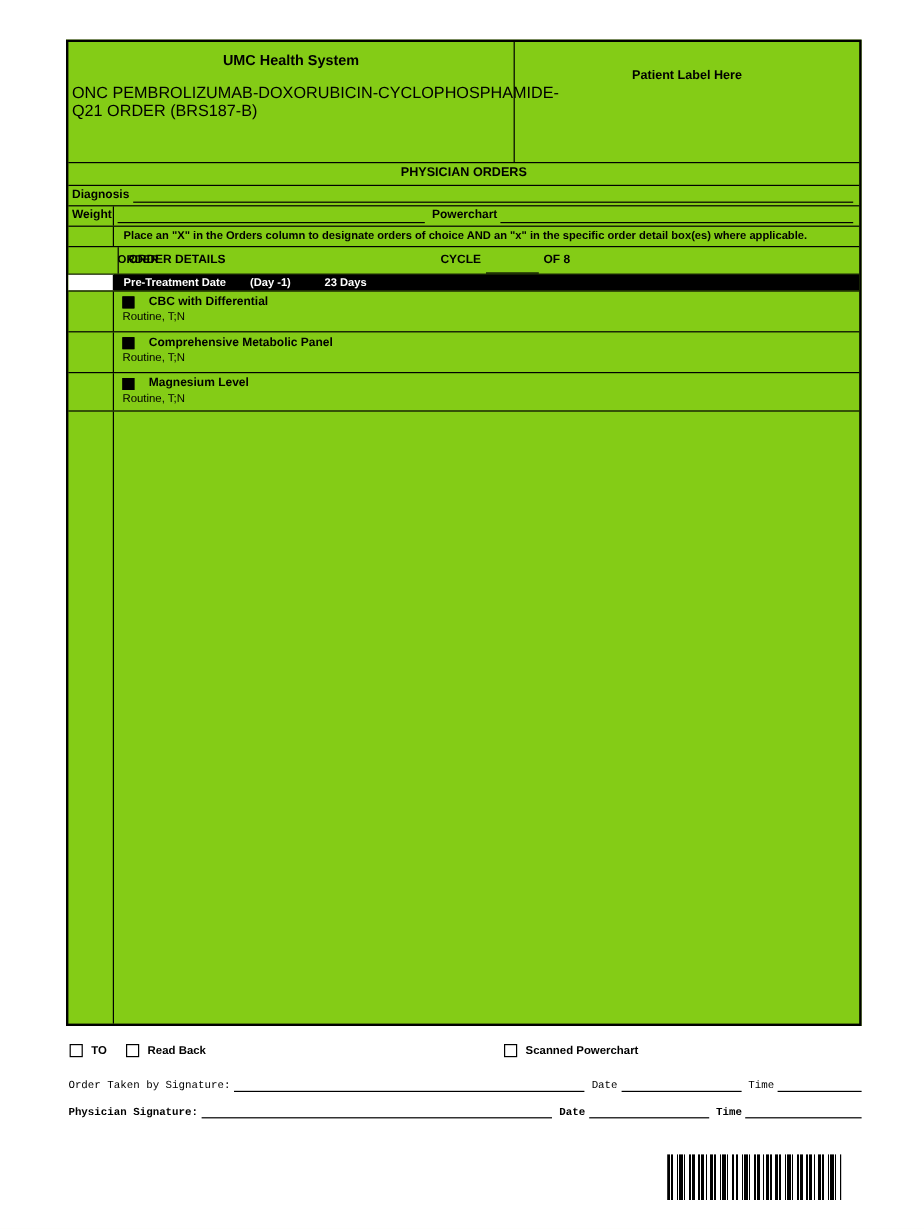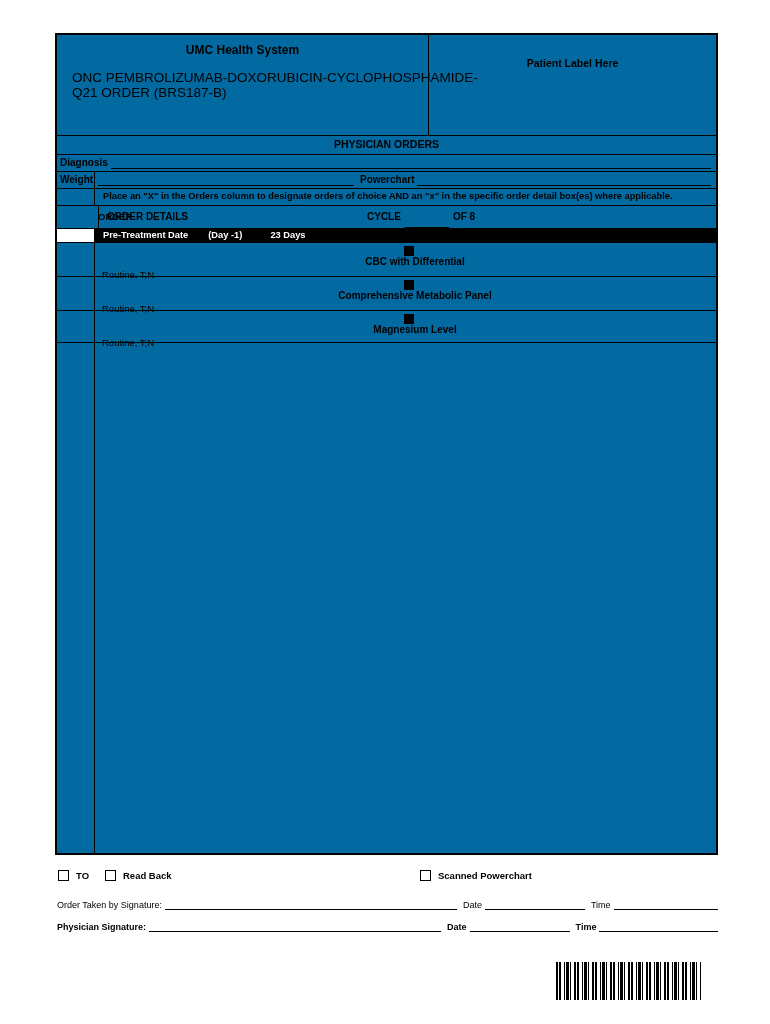--- a/index.html
+++ b/index.html
@@ -1,29 +1,29 @@
 <!DOCTYPE html>
 <html><head>
 <meta charset="utf-8">
 <style>
   * { margin:0; padding:0; box-sizing:border-box; }
   html,body { background:#fff; }
   body { font-family:"Liberation Sans", sans-serif; color:#000; }
   .page { position:relative; width:770px; height:1024px; background:#fff; overflow:hidden; }
 
   .form-table { position:absolute; left:55px; top:33px; width:663px; height:822px;
-                border:2px solid #000; display:flex; flex-direction:column; background:#0369a1; }
+                border:2px solid #000; display:flex; flex-direction:column; background:#84cc16; }
 
   .row { border-top:1.5px solid #000; }
 
   
   .row-header { border-top:none; height:100px; display:flex; }
   .cell-facility { width:372px; border-right:1.5px solid #000; overflow:visible; }
   .facility { text-align:center; font-weight:bold; font-size:12px; padding-top:8px; }
-  .protocol { margin-top:13px; padding-left:15px; font-size:13.5px; line-height:15px;
+  .protocol { margin-top:13px; padding-left:3px; font-size:13.5px; line-height:15px;
               white-space:nowrap; position:relative; z-index:2; }
   .cell-patient { flex:1; }
   .patient-label { text-align:center; font-weight:bold; font-size:10.5px; margin-top:22px; }
 
   .row-title { height:19px; text-align:center; font-weight:bold; font-size:10.5px; line-height:17px; }
 
   .row-diagnosis { height:17px; display:flex; padding:0 5px 0 3px; font-size:10px; }
   .row-diagnosis .lbl { font-weight:bold; line-height:16px; align-self:flex-end; }
 
   .uline { flex:1; align-self:flex-end; height:5px; border-bottom:1px solid #000; margin:0 0 2px 3px; }
@@ -47,37 +47,37 @@
   .cline { display:inline-block; width:44px; border-bottom:1px solid #000; margin:0 4px; height:12px; vertical-align:bottom; }
 
   .row-bar { height:14px; display:flex; border-top:1px solid #000; }
   .bar-spacer { width:38px; flex:none; border-right:1px solid #000; background:#fff; }
   .bar { flex:1; background:#000; color:#fff; font-weight:bold; font-size:9.3px; line-height:13px; display:flex; }
   .bar .t1 { margin-left:8px; } .bar .t2 { margin-left:20px; } .bar .t3 { margin-left:28px; }
 
   .order-row { display:flex; height:34px; border-top:1px solid #000; }
   .order-row.last { height:32px; }
   .order-body { flex:1; padding:3px 0 0 7px; }
-  .order-head { display:flex; align-items:center;flex-direction:column; }
+  .order-head { display:flex; align-items:center; }
   .chk { width:10px; height:10px; flex:none; border:1px solid #000; }
   .chk.filled { background:#000; }
   .order-name { font-weight:bold; font-size:10px; margin-left:12px; white-space:nowrap; }
   .order-detail { font-size:9.5px; margin-top:2px; }
 
   .empty-row { flex:1; display:flex; border-top:1px solid #000; }
 
   
   .checks { position:absolute; top:870px; left:0; width:770px; height:14px; }
   .check-group { position:absolute; top:0; display:flex; align-items:center; }
   .cg1 { left:58px; } .cg2 { left:105px; } .cg3 { left:420px; }
   .cbx { width:11px; height:11px; border:1.5px solid #000; background:#fff; flex:none; }
   .check-label { font-weight:bold; font-size:9.5px; margin-left:7px; white-space:nowrap; }
 
   .sig { position:absolute; left:57px; width:661px; display:flex; align-items:flex-end;
-         font-family:Liberation Sans, sans-serif; font-size:9px; }
+         font-family:Liberation Mono, monospace; font-size:9px; }
   .sig .s-lbl { white-space:nowrap; line-height:12px; }
   .sig .su { align-self:flex-end; height:4px; border-bottom:1px solid #000; margin:0 0 1px 3px; }
   .su1 { flex:0 0 292px; } .su2 { flex:0 0 100px; } .su3 { flex:1; }
   .sig .mid { margin-left:6px; }
   .sig1 { top:899px; }
   .sig2 { top:921px; font-weight:bold; }
 
   .barcode { position:absolute; left:556px; top:962px; width:145px; height:38px;
     background: repeating-linear-gradient(90deg,
       #000 0px, #000 2px, #fff 2px, #fff 3px,

